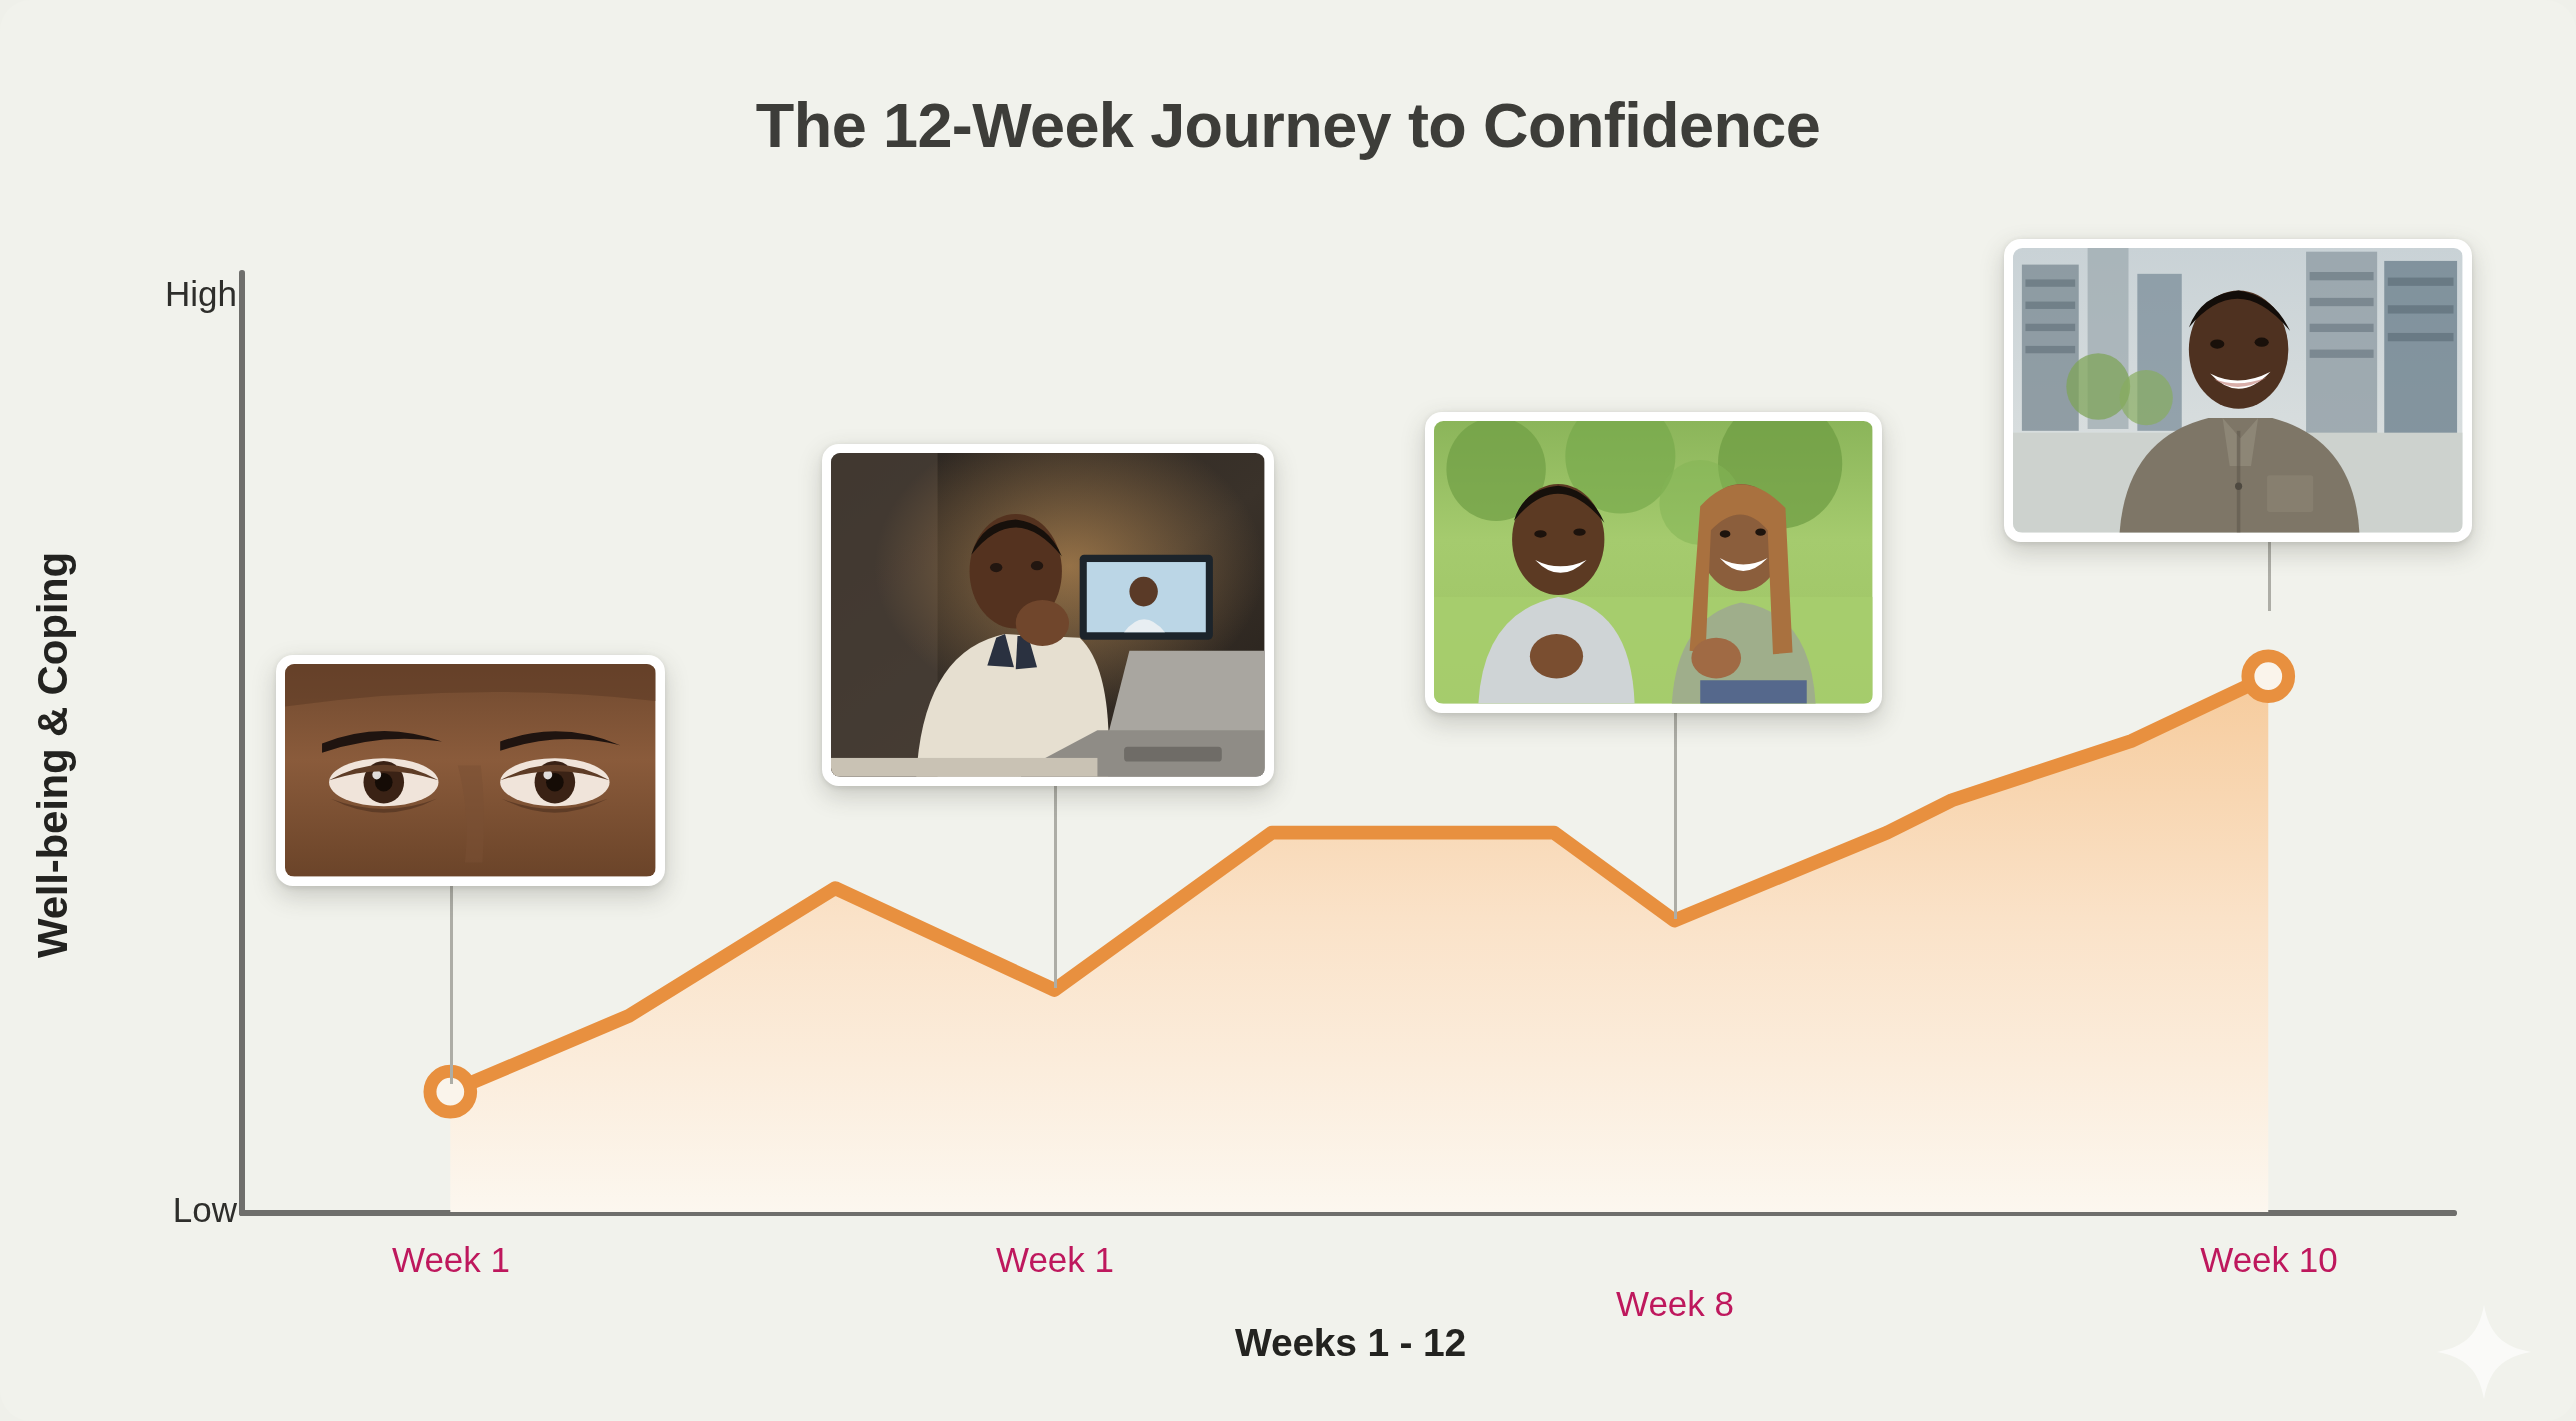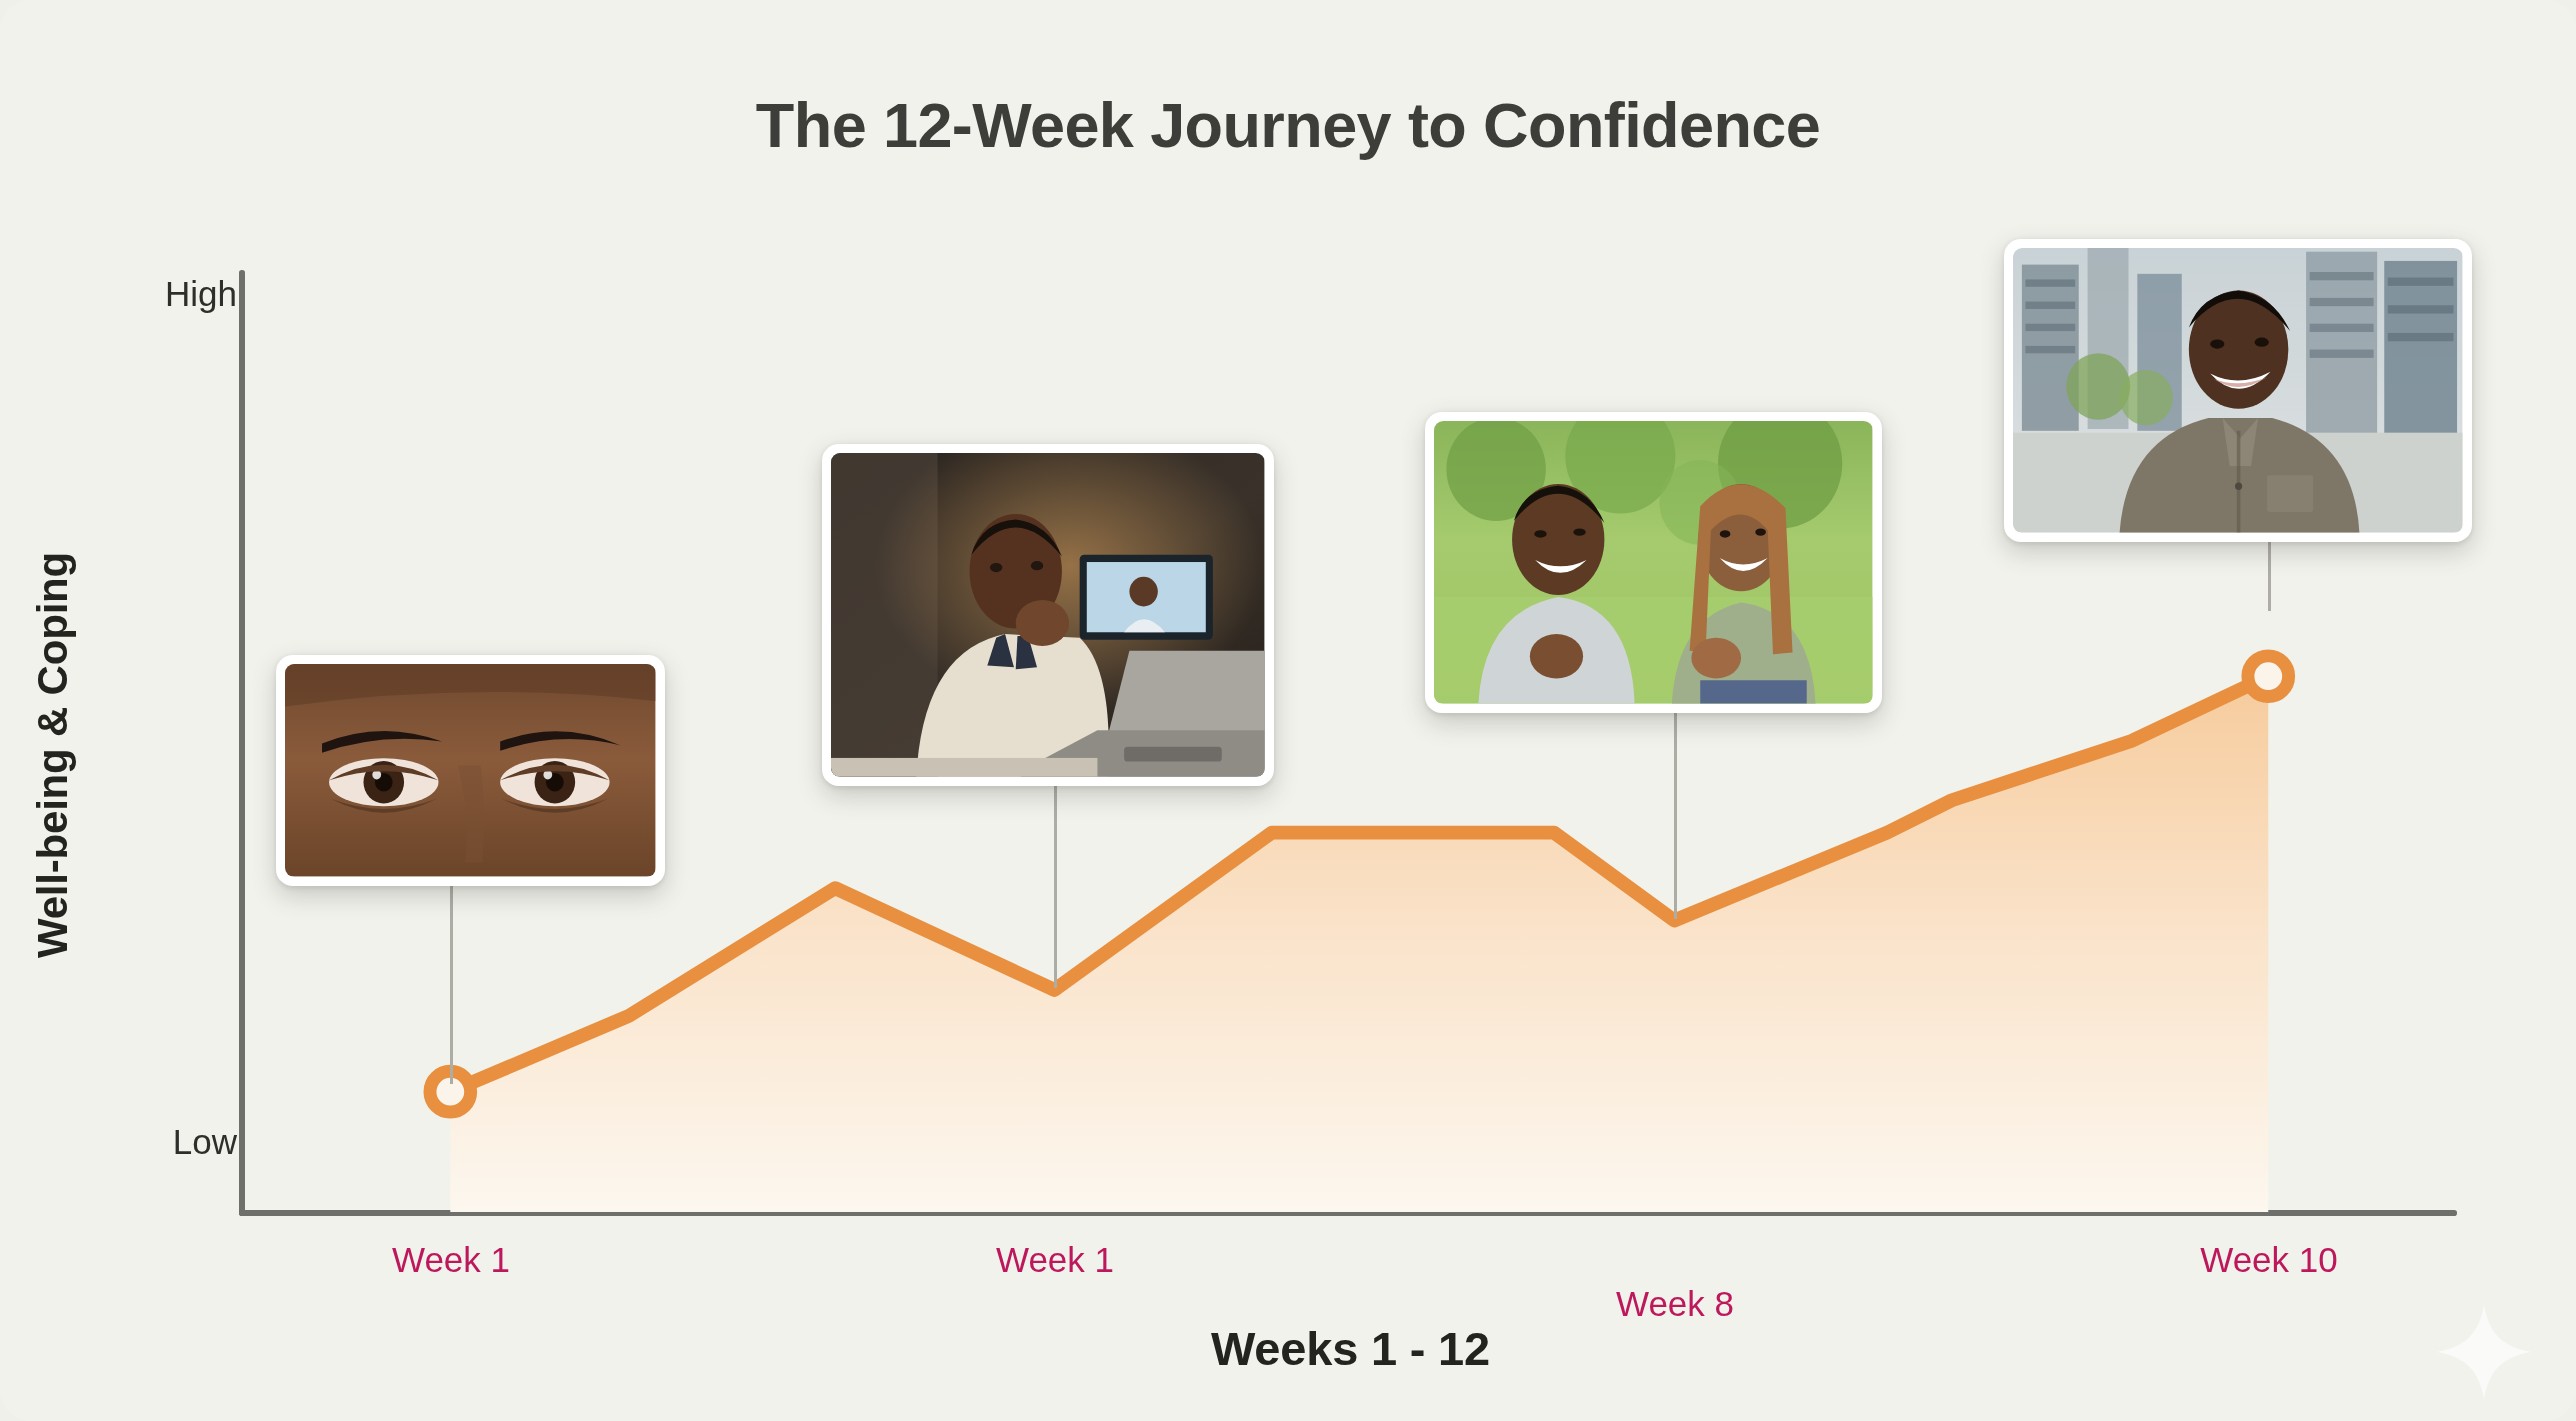--- a/index.html
+++ b/index.html
@@ -71,21 +71,21 @@
   
   .y-tick {
     position: absolute;
     right: 2339px;
     font-size: 35px;
     color: #2E2E2B;
     text-align: left;
     white-space: nowrap;
   }
   #y-tick-high { top: 274px; }
-  #y-tick-low  { top: 1122px; }
+  #y-tick-low  { top: 1190px; }
 
   #y-axis-title {
     position: absolute;
     left: -243px;
     top: 731px;
     width: 592px;
     text-align: center;
     transform: rotate(-90deg);
     font-size: 42px;
     font-weight: bold;
@@ -103,21 +103,21 @@
     color: #be185d;
     white-space: nowrap;
   }
 
   #x-axis-title {
     position: absolute;
     top: 1321px;
     left: 244px;
     width: 2213px;
     text-align: center;
-    font-size: 47px;
+    font-size: 39px;
     font-weight: bold;
     color: #232320;
     letter-spacing: -0.2px;
   }
 
   
   .photo-card {
     position: absolute;
     background: #FFFFFF;
     border-radius: 16.7px;

